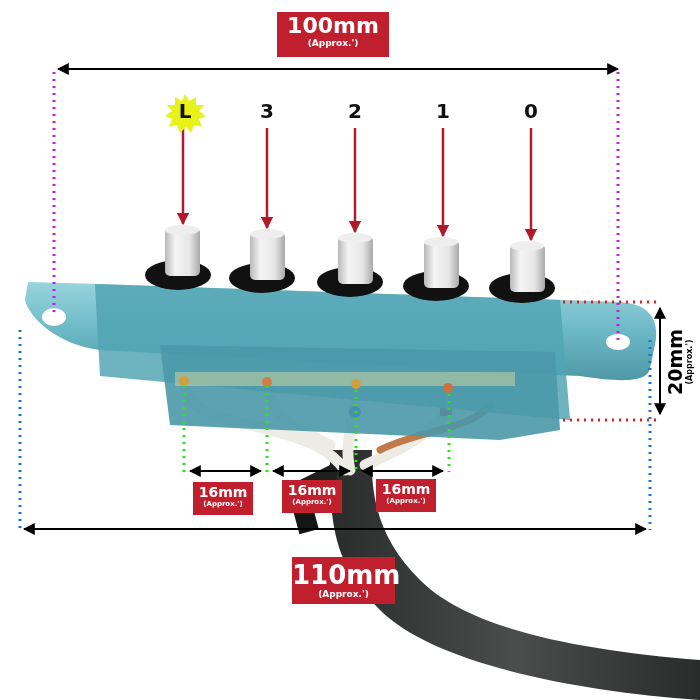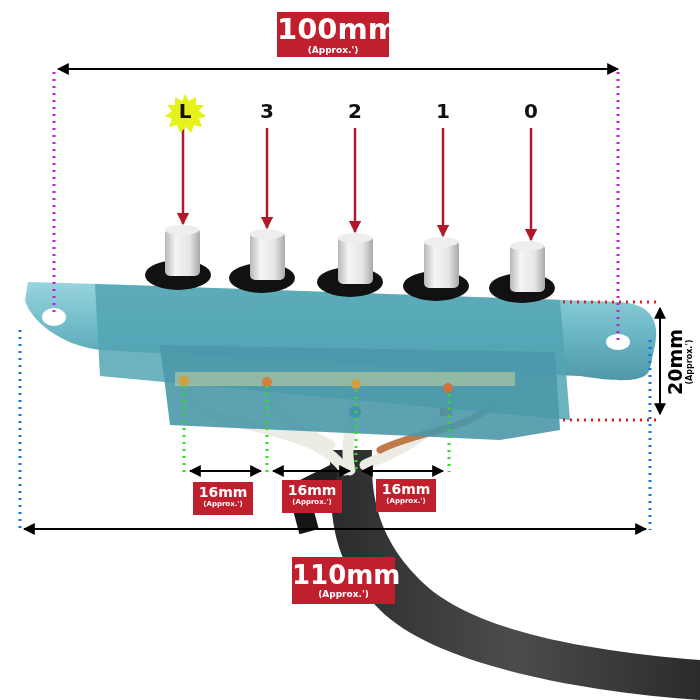--- a/index.html
+++ b/index.html
@@ -134,21 +134,21 @@
     </g>
   </svg>
 
   <div class="pos-label" style="left:170px;top:99px;">L</div>
   <div class="pos-label" style="left:252px;top:99px;">3</div>
   <div class="pos-label" style="left:340px;top:99px;">2</div>
   <div class="pos-label" style="left:428px;top:99px;">1</div>
   <div class="pos-label" style="left:516px;top:99px;">0</div>
 
   <div class="label-box" style="left:277px;top:12px;width:112px;height:45px;">
-    <span class="main" style="font-size:29px;padding-top:3px;">100mm</span>
+    <span class="main" style="font-size:22px;padding-top:3px;">100mm</span>
     <span class="sub" style="font-size:9px;margin-top:2px;">(Approx.')</span>
   </div>
 
   <div class="label-box" style="left:292px;top:557px;width:103px;height:47px;">
     <span class="main" style="font-size:26px;padding-top:5px;">110mm</span>
     <span class="sub" style="font-size:9px;margin-top:2px;">(Approx.')</span>
   </div>
 
   <div class="label-box" style="left:193px;top:482px;width:60px;height:33px;">
     <span class="main" style="font-size:14px;padding-top:3px;">16mm</span>

